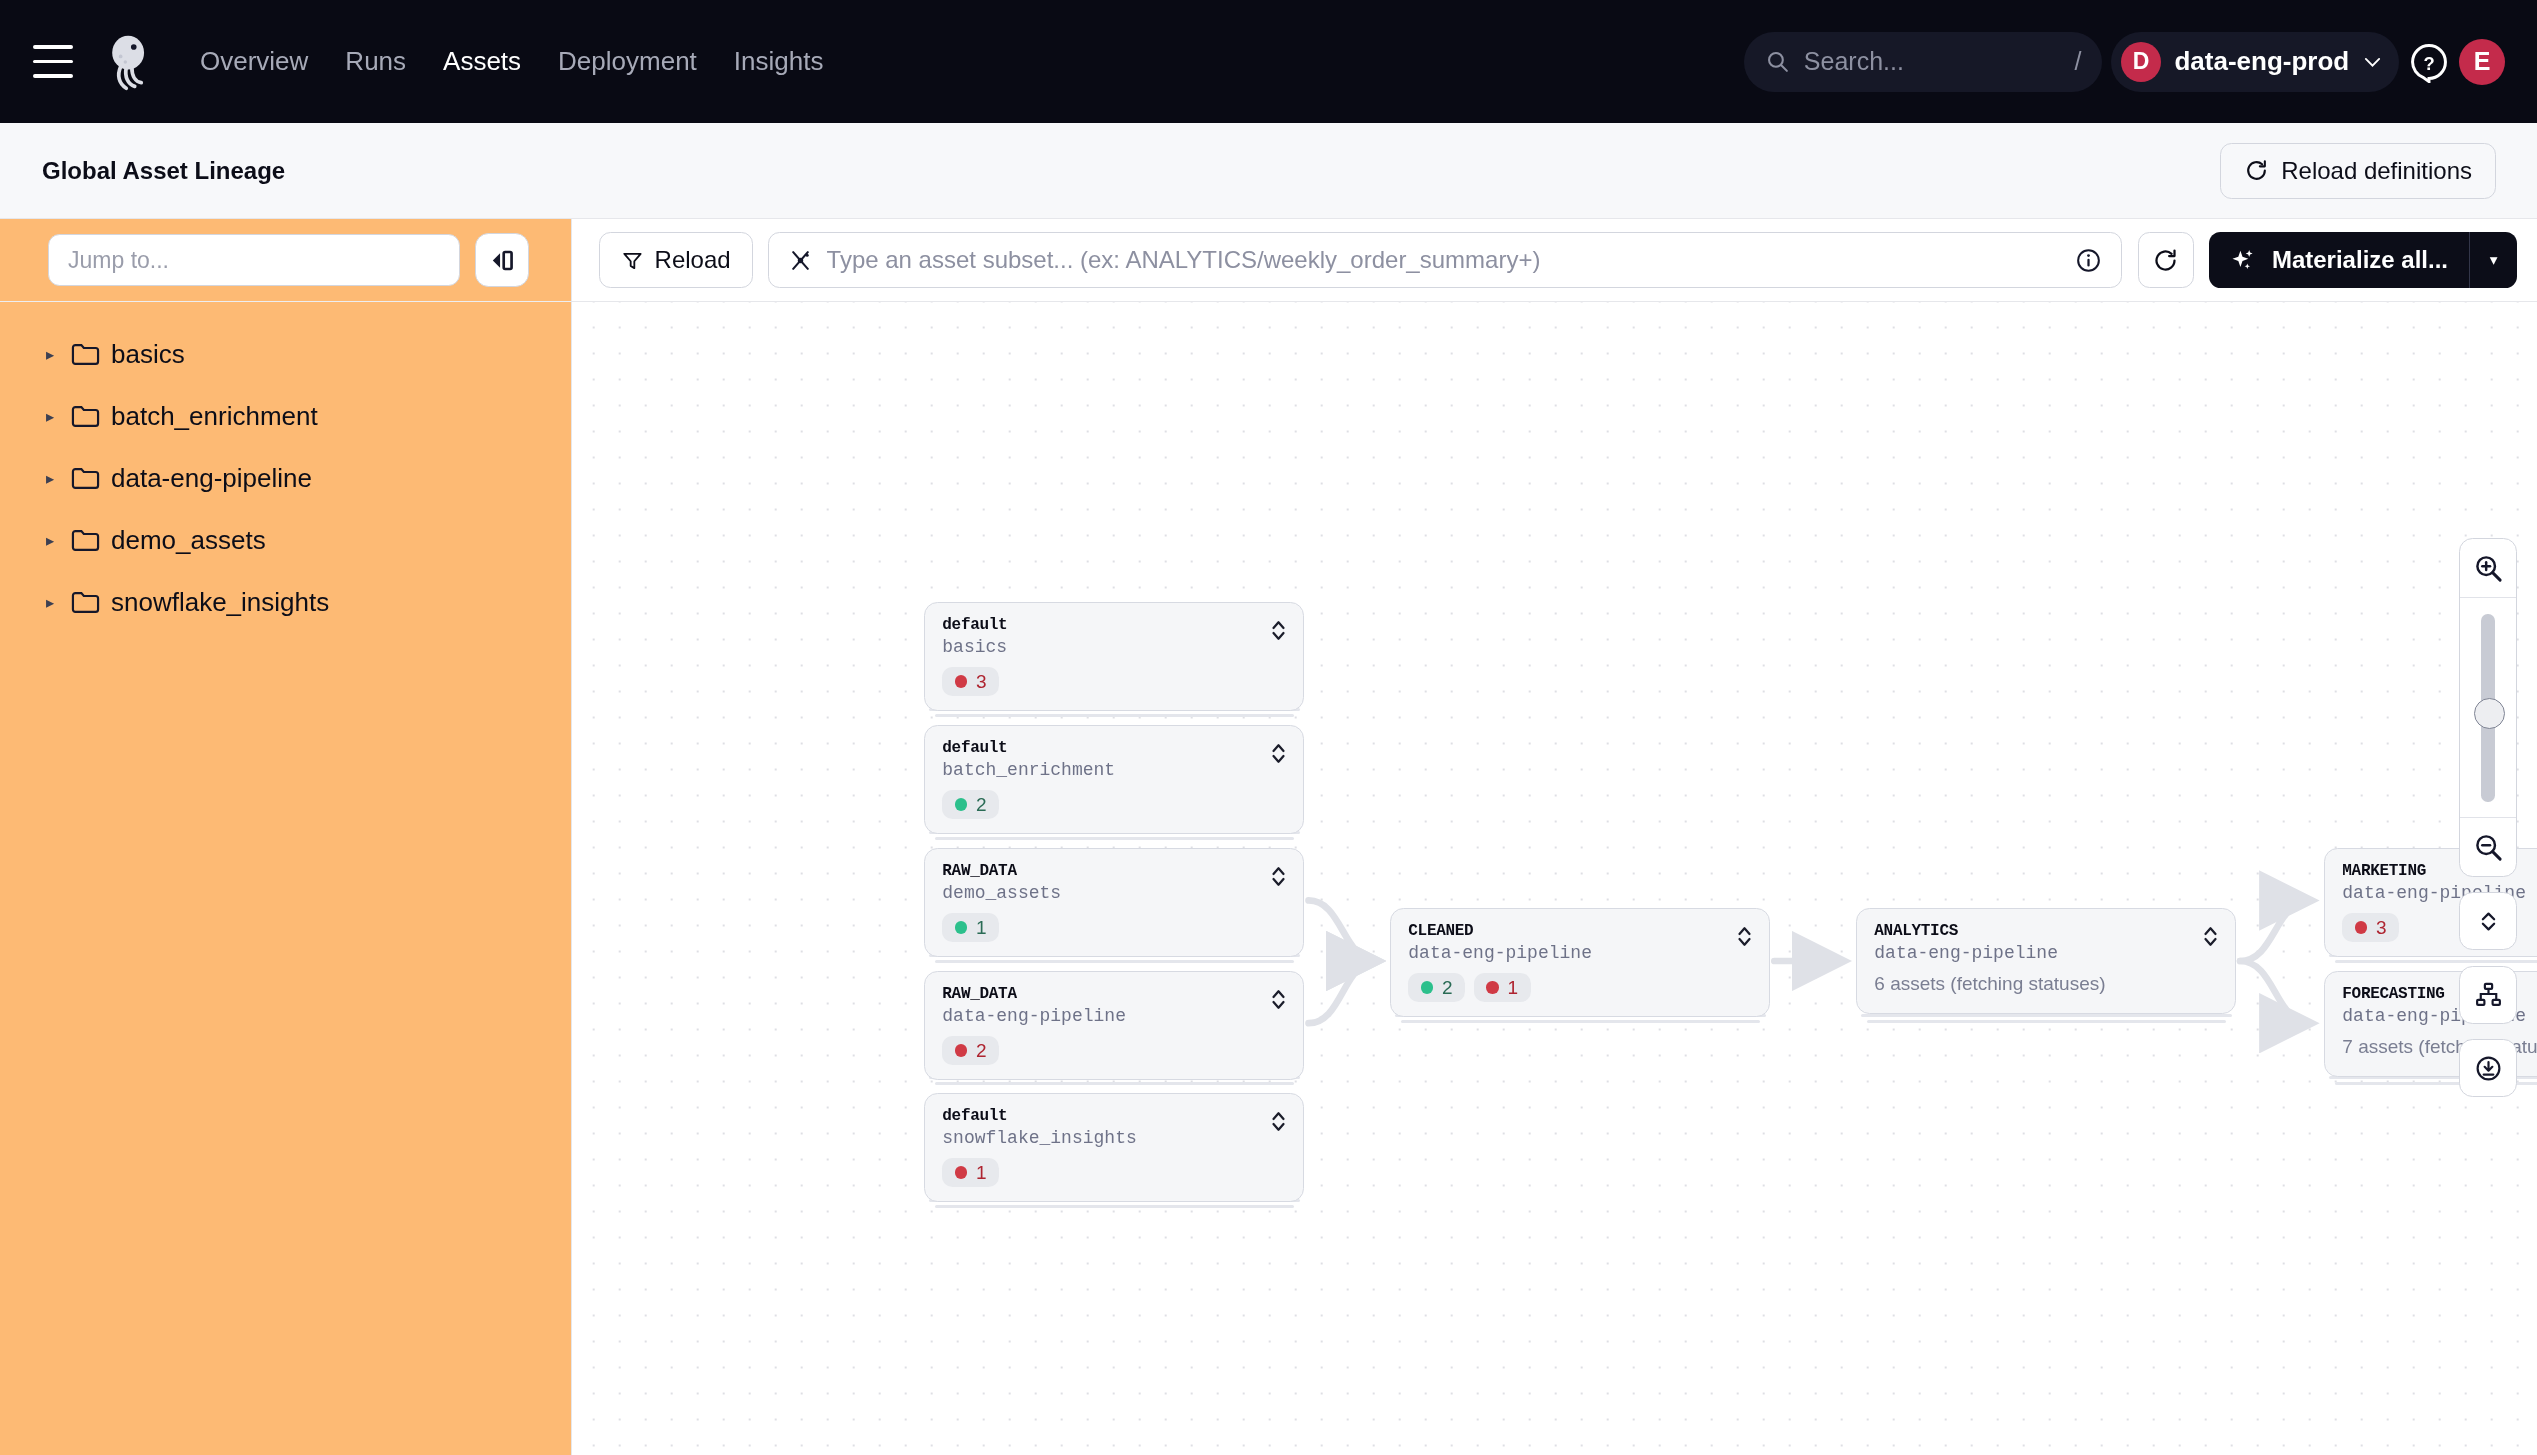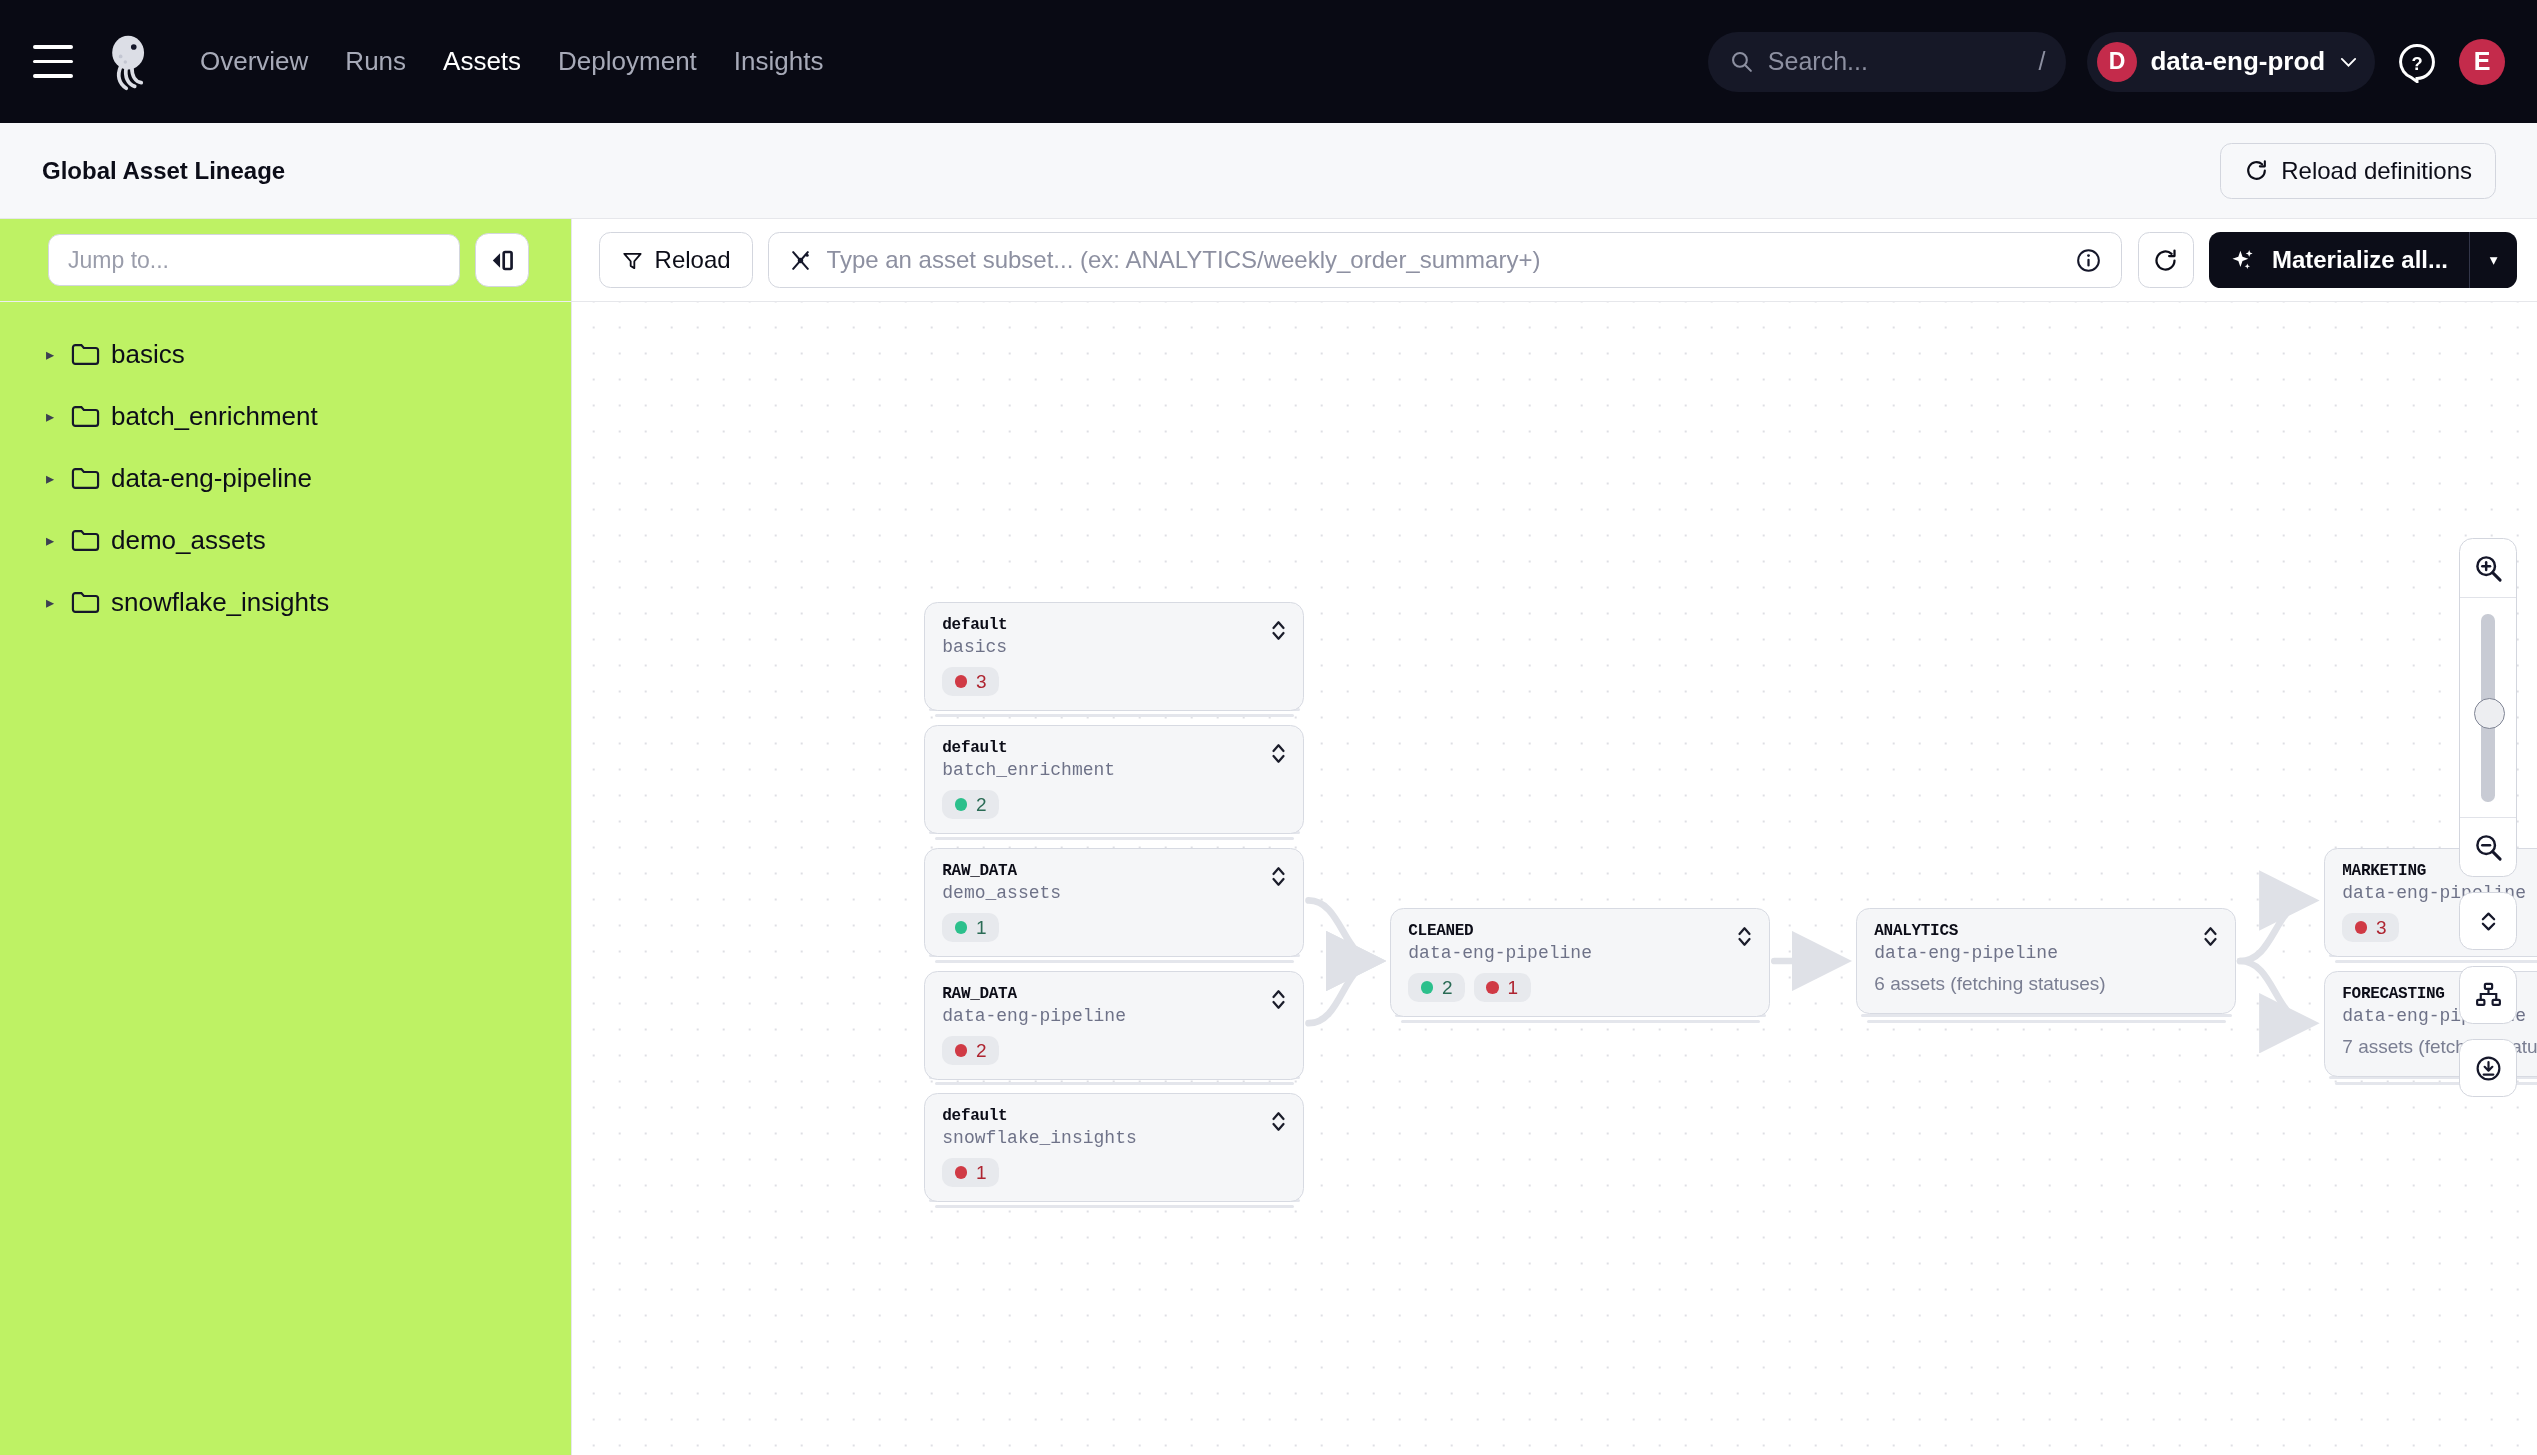--- a/index.html
+++ b/index.html
@@ -18,21 +18,21 @@
   }
   .hamburger { width: 40px; height: 33px; display:flex; flex-direction:column;
     justify-content:space-between; cursor:pointer; margin-right: 27px; }
   .hamburger span { display:block; height:3.8px; background:#ffffff; border-radius:1.9px; }
   .logo { width: 60px; height: 60px; margin-right: 40px; }
   .navlinks { display:flex; align-items:center; gap: 37px; }
   .navlink { color:#A7AAB8; font-size: 26px; cursor:pointer; white-space:nowrap; }
   .navlink.active { color:#ffffff; font-weight:400; }
 
   .nav-right { position:absolute; right: 33px; top:0; height:123px;
-    display:flex; align-items:center; gap: 21px; }
+    display:flex; align-items:center; gap: 9px; }
   .searchbox { width: 358px; height: 60px; background:#161827; border-radius: 30px;
     display:flex; align-items:center; padding: 0 21px; gap: 13.5px; cursor:text; }
   .searchbox .ph { color:#8D90A1; font-size: 25px; flex:1; }
   .searchbox .slash { color:#8D90A1; font-size: 25px; }
   .deploy-pill { height: 60px; background:#161827; border-radius:30px;
     display:flex; align-items:center; padding: 0 17.3px 0 9.6px; gap: 13.5px; cursor:pointer; }
   .badge-circ { width: 40px; height:40px; border-radius:50%; background:#C42B4B;
     color:#fff; display:flex; align-items:center; justify-content:center;
     font-size:23px; font-weight:700; }
   .deploy-name { color:#ffffff; font-size:26px; font-weight:700; }
@@ -49,21 +49,21 @@
   #pagetitle { font-size: 24px; font-weight:700; color:#0C0D18; }
   #reload-btn { position:absolute; right:42px; top:50%; transform:translateY(-50%);
     height: 56px; border:1px solid #D3D6DE; border-radius:11.5px; background:#F7F8FA;
     display:flex; align-items:center; gap:12.5px; padding: 0 23px; cursor:pointer;
     font-size: 24px; color:#0C0D18; }
 
   
   #body { display:flex; height: calc(1455px - 123px - 96px); }
 
   
-  #sidebar { width: 572px; border-right:1px solid #E6E7EB; background:#bef264;
+  #sidebar { width: 572px; border-right:1px solid #E6E7EB; background:#fdba74;
     display:flex; flex-direction:column; }
   #jumprow { height: 83px; display:flex; align-items:center; gap: 15.4px;
     padding: 0 42px 0 48px; border-bottom:1px solid #EDEEF1; }
   #jumpinput { flex:1; height: 52px; border:1px solid #D3D6DE; border-radius:11.5px;
     padding: 0 19px; font-size:23px; color:#0C0D18; font-family:"Liberation Sans",sans-serif;
     background:#fff; outline:none; }
   #jumpinput::placeholder { color:#9A9DAB; }
   #collapse-btn { width: 54px; height: 54px; border:1px solid #D3D6DE; border-radius:13.5px;
     background:#fff; display:flex; align-items:center; justify-content:center; cursor:pointer; }
   #folderlist { padding-top: 21px; }

